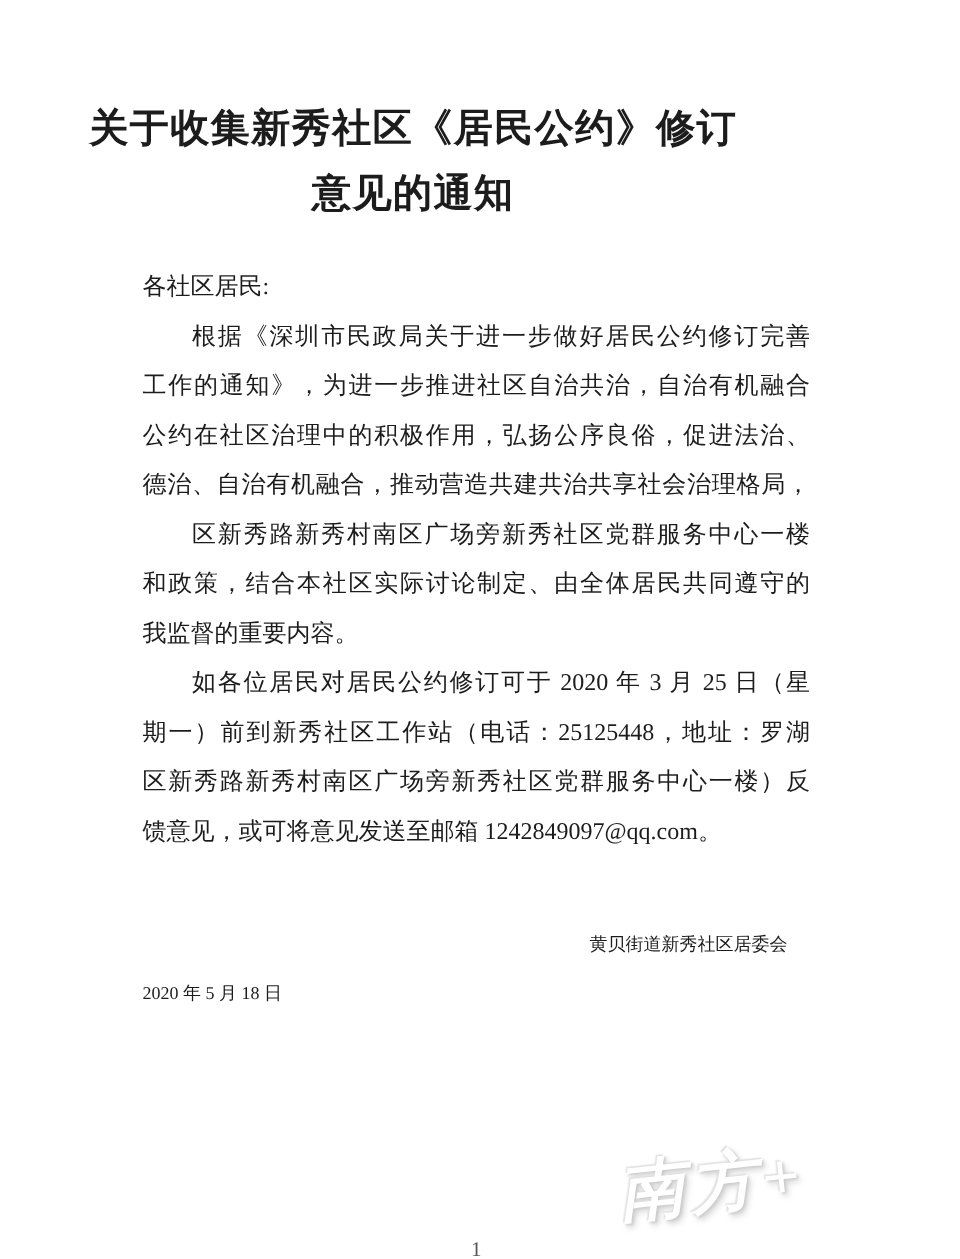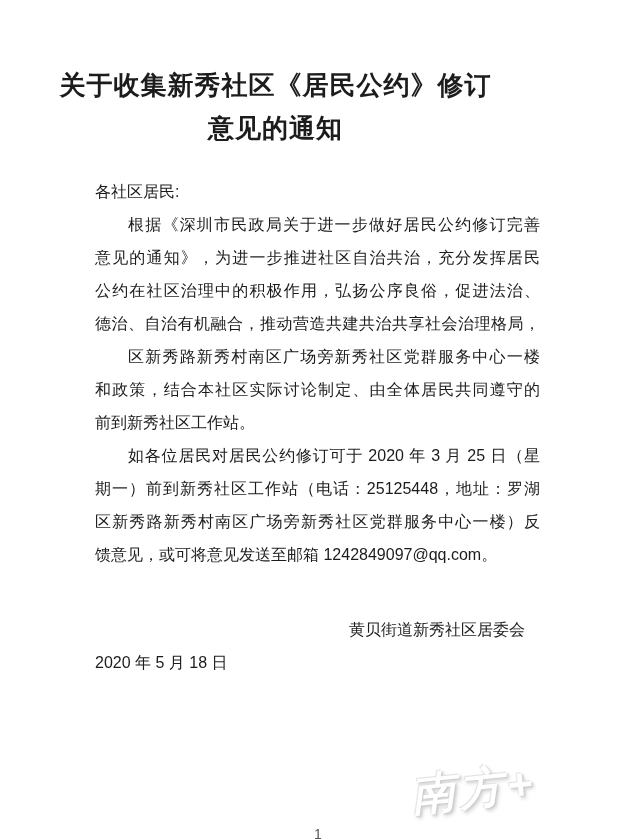--- a/index.html
+++ b/index.html
@@ -6,21 +6,21 @@
     margin: 0; padding: 0;
     width: 640px; height: 839px;
     background: #ffffff;
     overflow: hidden;
   }
   .page {
     position: relative;
     width: 551px; height: 839px;
     background: #ffffff;
     color: #1c1c1c;
-    font-family: Liberation Sans, sans-serif;
+    font-family: Liberation Serif, serif;
   }
   .title {
     margin: 0;
     padding-top: 64px;
     text-align: center;
     font-size: 26px;
     font-weight: bold;
     line-height: 43px;
     letter-spacing: 1px;
   }
@@ -33,21 +33,21 @@
   }
   .line { height: 33px; white-space: pre-wrap; }
   .full {
     text-align: justify;
     text-align-last: justify;
   }
   .indent { text-indent: 33px; }
   .sig-block {
     margin-left: 95px;
     width: 445px;
-    font-size: 16px;
+    font-size: 12px;
     line-height: 33px;
   }
   .signature {
     margin-top: 42px;
     text-align: right;
     padding-right: 15px;
   }
   .date {
     text-align: left;
     padding-right: 40px;
@@ -78,27 +78,27 @@
 
   <h1 class="title">
     <span class="title-line">关于收集新秀社区《居民公约》修订</span>
     <span class="title-line">意见的通知</span>
   </h1>
 
   <div class="body-block">
     <div class="line">各社区居民:</div>
 
     <div class="line full indent">根据《深圳市民政局关于进一步做好居民公约修订完善</div>
-    <div class="line full">意见的通知》，为进一步推进社区自治共治，充分发挥居民</div>
+    <div class="line full">工作的通知》，为进一步推进社区自治共治，自治有机融合</div>
     <div class="line full">公约在社区治理中的积极作用，弘扬公序良俗，促进法治、</div>
     <div class="line full">德治、自治有机融合，推动营造共建共治共享社会治理格局，</div>
 
     <div class="line full indent">区新秀路新秀村南区广场旁新秀社区党群服务中心一楼</div>
     <div class="line full">和政策，结合本社区实际讨论制定、由全体居民共同遵守的</div>
-    <div class="line">前到新秀社区工作站。</div>
+    <div class="line">我监督的重要内容。</div>
 
     <div class="line full indent">如各位居民对居民公约修订可于 2020 年 3 月 25 日（星</div>
     <div class="line full">期一）前到新秀社区工作站（电话：25125448，地址：罗湖</div>
     <div class="line full">区新秀路新秀村南区广场旁新秀社区党群服务中心一楼）反</div>
     <div class="line">馈意见，或可将意见发送至邮箱 1242849097@qq.com。</div>
   </div>
 
   <div class="sig-block">
     <div class="line signature">黄贝街道新秀社区居委会</div>
     <div class="line date">2020 年 5 月 18 日</div>

